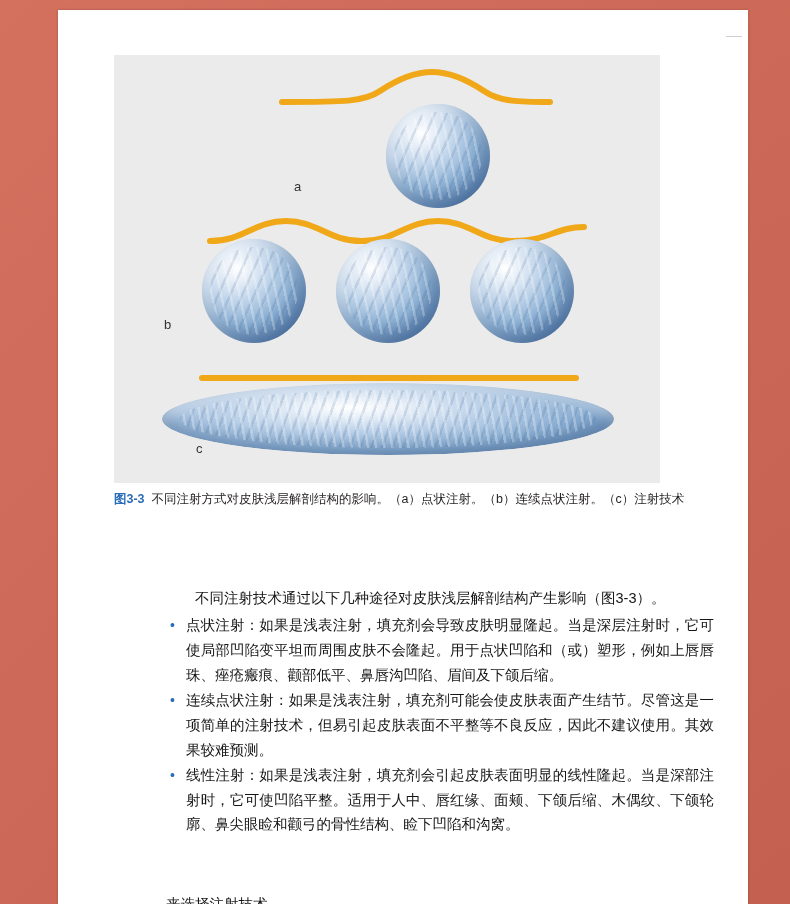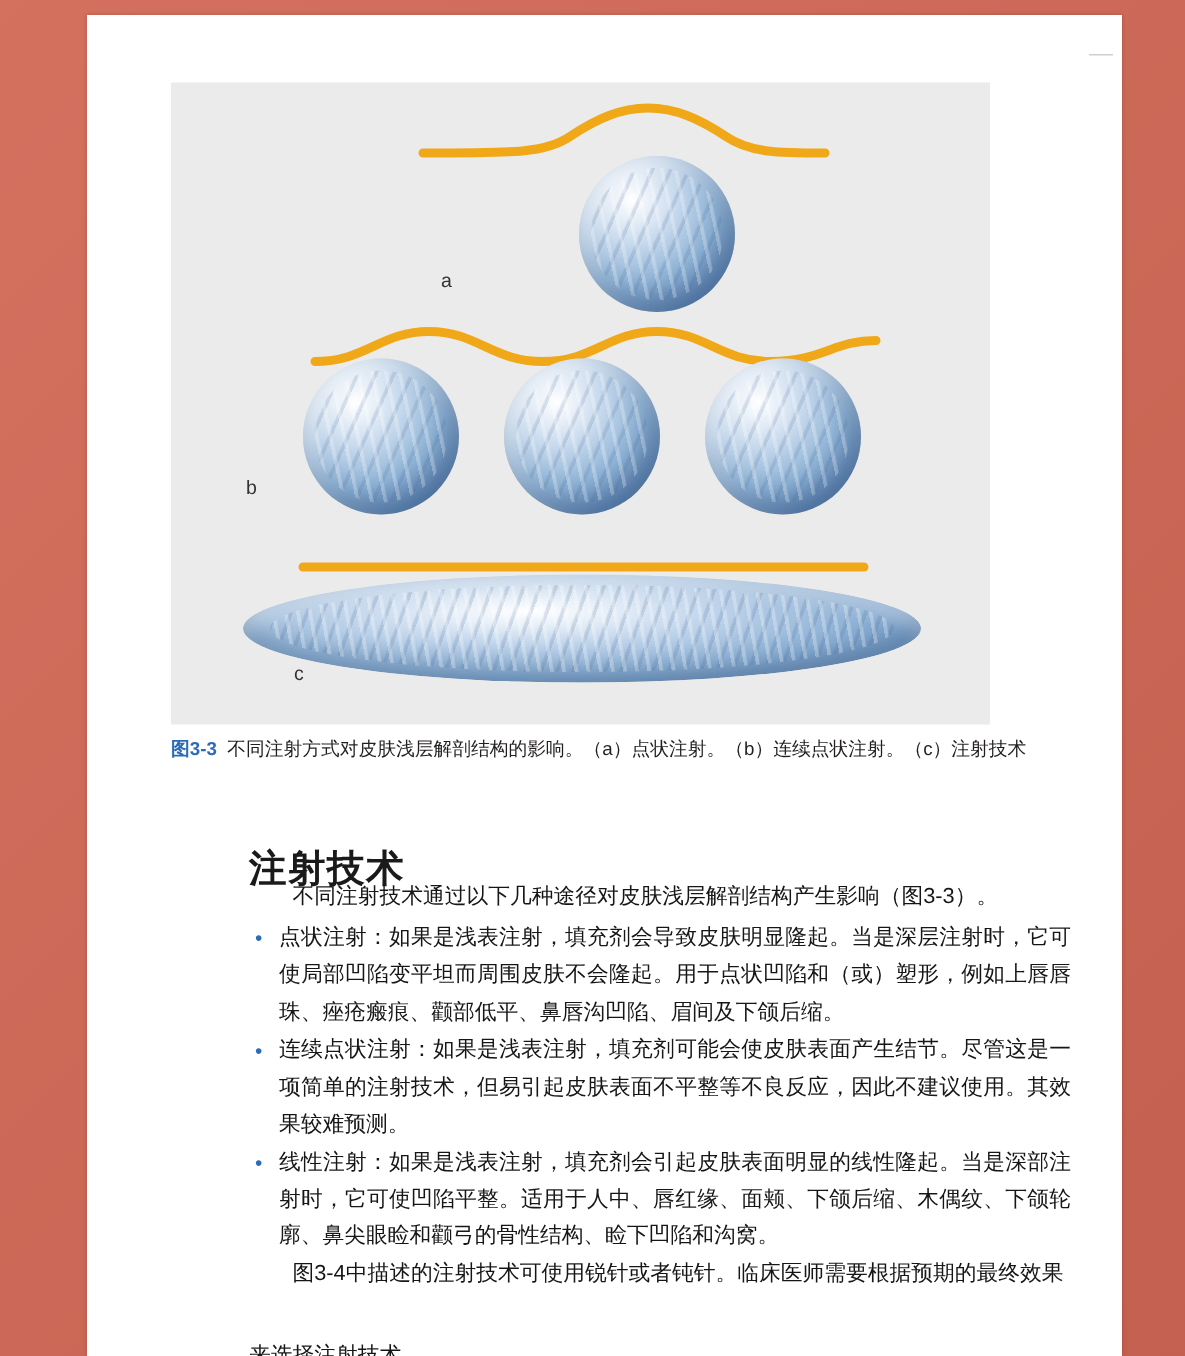--- a/index.html
+++ b/index.html
@@ -202,28 +202,26 @@
       <span class="panel-label" style="left:50px;top:262px;">b</span>
 
       <div id="lens-shape"></div>
       <span class="panel-label" style="left:82px;top:386px;">c</span>
     </div>
 
     <div id="figure-caption">
       <span class="fig-num">图3-3</span><span>不同注射方式对皮肤浅层解剖结构的影响。（a）点状注射。（b）连续点状注射。（c）注射技术</span>
     </div>
 
-    <div id="section-heading">注射技术</div>
 
     <div id="body-text">
       <p>不同注射技术通过以下几种途径对皮肤浅层解剖结构产生影响（图3-3）。</p>
       <ul>
         <li><span class="bullet">•</span><span>点状注射：如果是浅表注射，填充剂会导致皮肤明显隆起。当是深层注射时，它可使局部凹陷变平坦而周围皮肤不会隆起。用于点状凹陷和（或）塑形，例如上唇唇珠、痤疮瘢痕、颧部低平、鼻唇沟凹陷、眉间及下颌后缩。</span></li>
         <li><span class="bullet">•</span><span>连续点状注射：如果是浅表注射，填充剂可能会使皮肤表面产生结节。尽管这是一项简单的注射技术，但易引起皮肤表面不平整等不良反应，因此不建议使用。其效果较难预测。</span></li>
         <li><span class="bullet">•</span><span>线性注射：如果是浅表注射，填充剂会引起皮肤表面明显的线性隆起。当是深部注射时，它可使凹陷平整。适用于人中、唇红缘、面颊、下颌后缩、木偶纹、下颌轮廓、鼻尖眼睑和颧弓的骨性结构、睑下凹陷和沟窝。</span></li>
       </ul>
-      <p>图3-4中描述的注射技术可使用锐针或者钝针。临床医师需要根据预期的最终效果</p>
     </div>
 
     <div id="clipped-last">来选择注射技术</div>
 
   </div>
 </div>
 
 </body></html>

